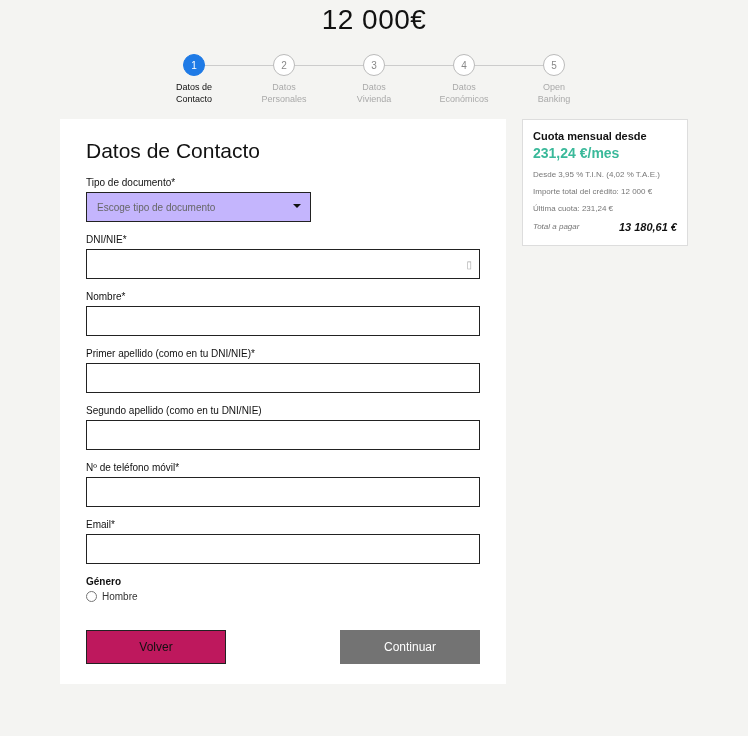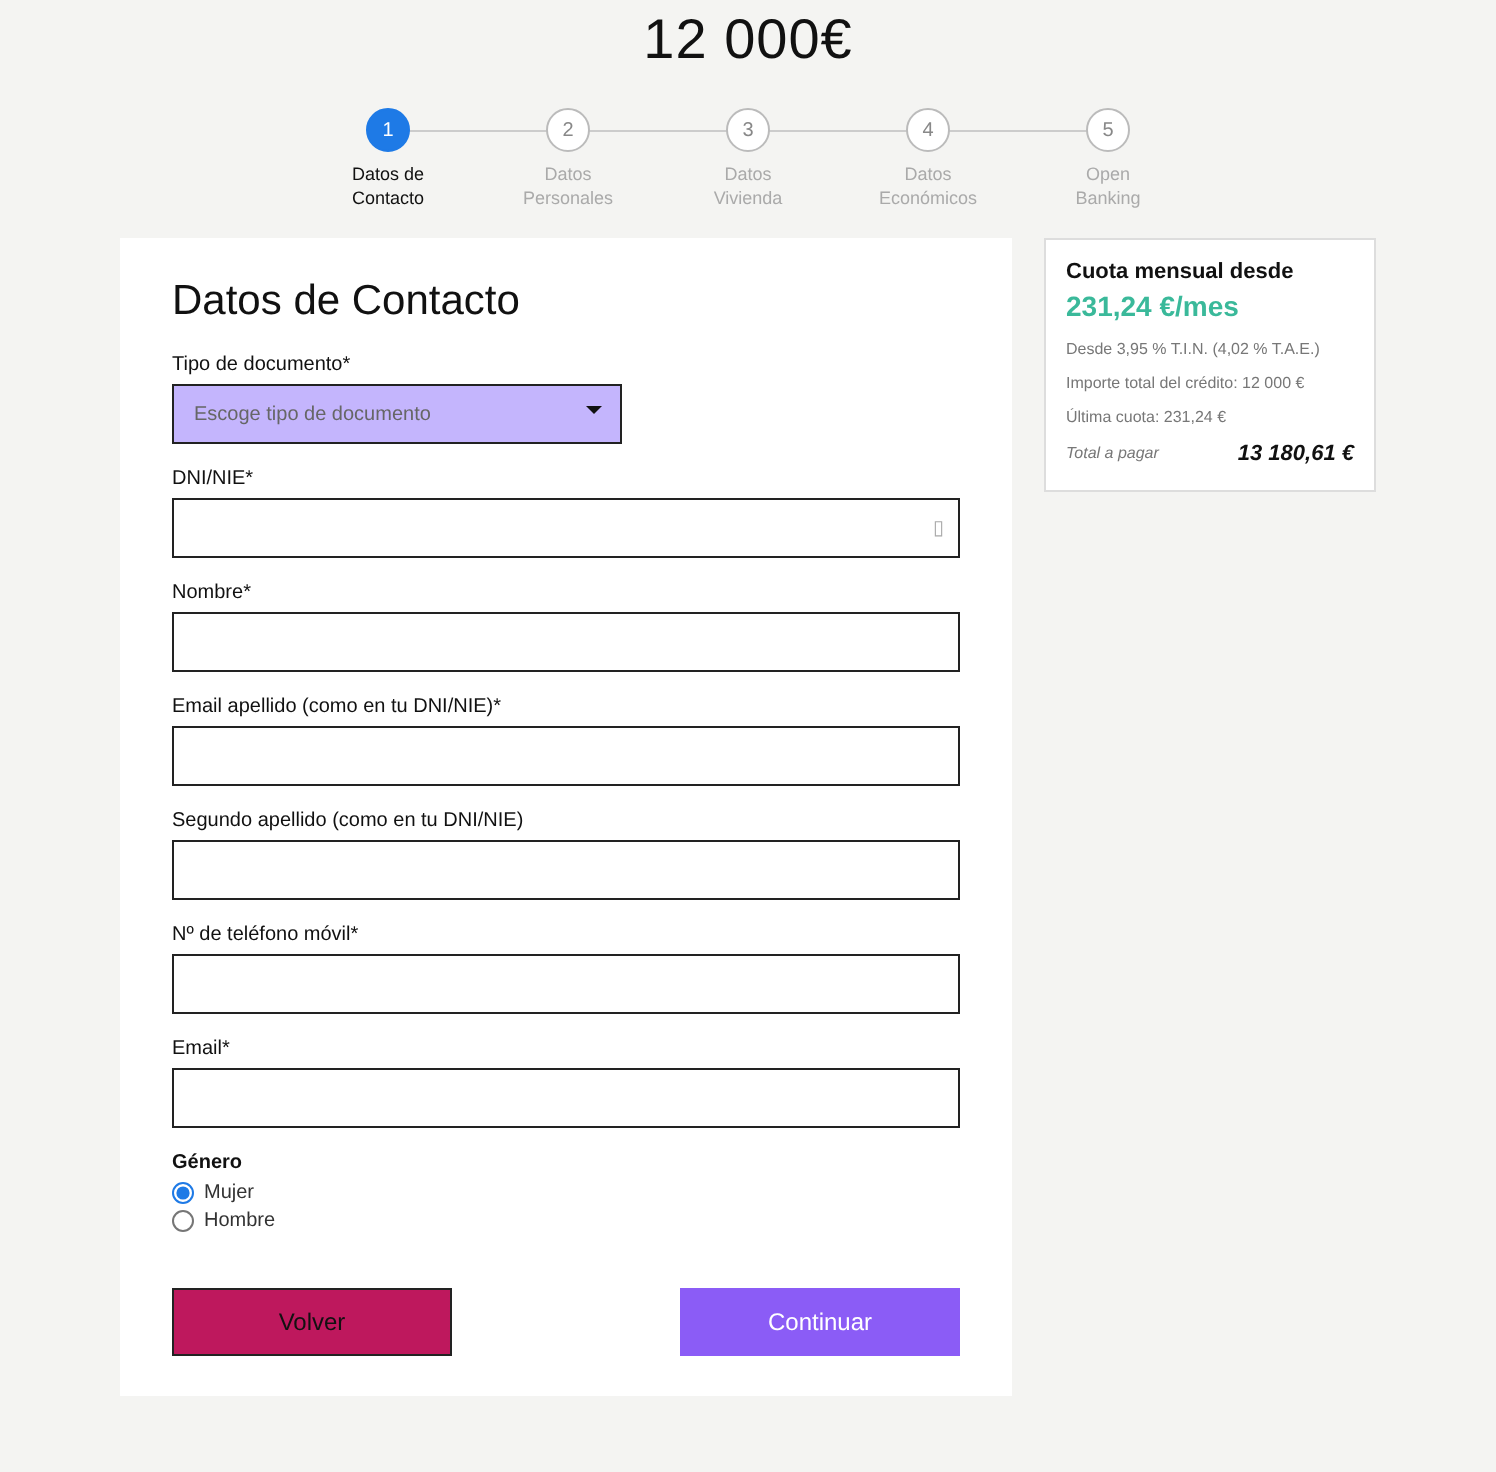--- a/index.html
+++ b/index.html
@@ -154,21 +154,21 @@
       font-size: 12px;
       border: none;
       cursor: pointer;
     }
     .btn-secondary {
       background: #be185d;
       border: 1px solid #222;
       color: #111;
     }
     .btn-primary {
-      background: #8b5cf6;
+      background: #737373;
       color: #fff;
     }
     .summary-card {
       width: 166px;
       background: #fff;
       border: 1px solid #ddd;
       padding: 10px 10px 12px;
       flex-shrink: 0;
     }
     .summary-title {
@@ -270,45 +270,41 @@
         <span class="dni-icon">▯</span>
       </div>
     </div>
 
     <div class="field-group">
       <label class="field-label">Nombre*</label>
       <input class="field-input" type="text" style="">
     </div>
 
     <div class="field-group">
-      <label class="field-label">Email apellido (como en tu DNI/NIE)*</label>
+      <label class="field-label">Primer apellido (como en tu DNI/NIE)*</label>
       <input class="field-input" type="text" style="">
     </div>
 
     <div class="field-group">
       <label class="field-label">Segundo apellido (como en tu DNI/NIE)</label>
       <input class="field-input" type="text" style="">
     </div>
 
     <div class="field-group">
       <label class="field-label">Nº de teléfono móvil*</label>
       <input class="field-input" type="text" style="">
     </div>
 
     <div class="field-group">
       <label class="field-label">Email*</label>
       <input class="field-input" type="text" style="">
     </div>
 
     <div class="field-group" style="margin-bottom:0">
       <span class="gender-label">Género</span>
-      <label class="radio-row">
-        <input type="radio" name="genero" checked="" style="">
-        <span>Mujer</span>
-      </label>
       <label class="radio-row">
         <input type="radio" name="genero" style="">
         <span>Hombre</span>
       </label>
     </div>
 
     <div class="btn-row">
       <button class="btn btn-secondary">Volver</button>
       <button class="btn btn-primary">Continuar</button>
     </div>

